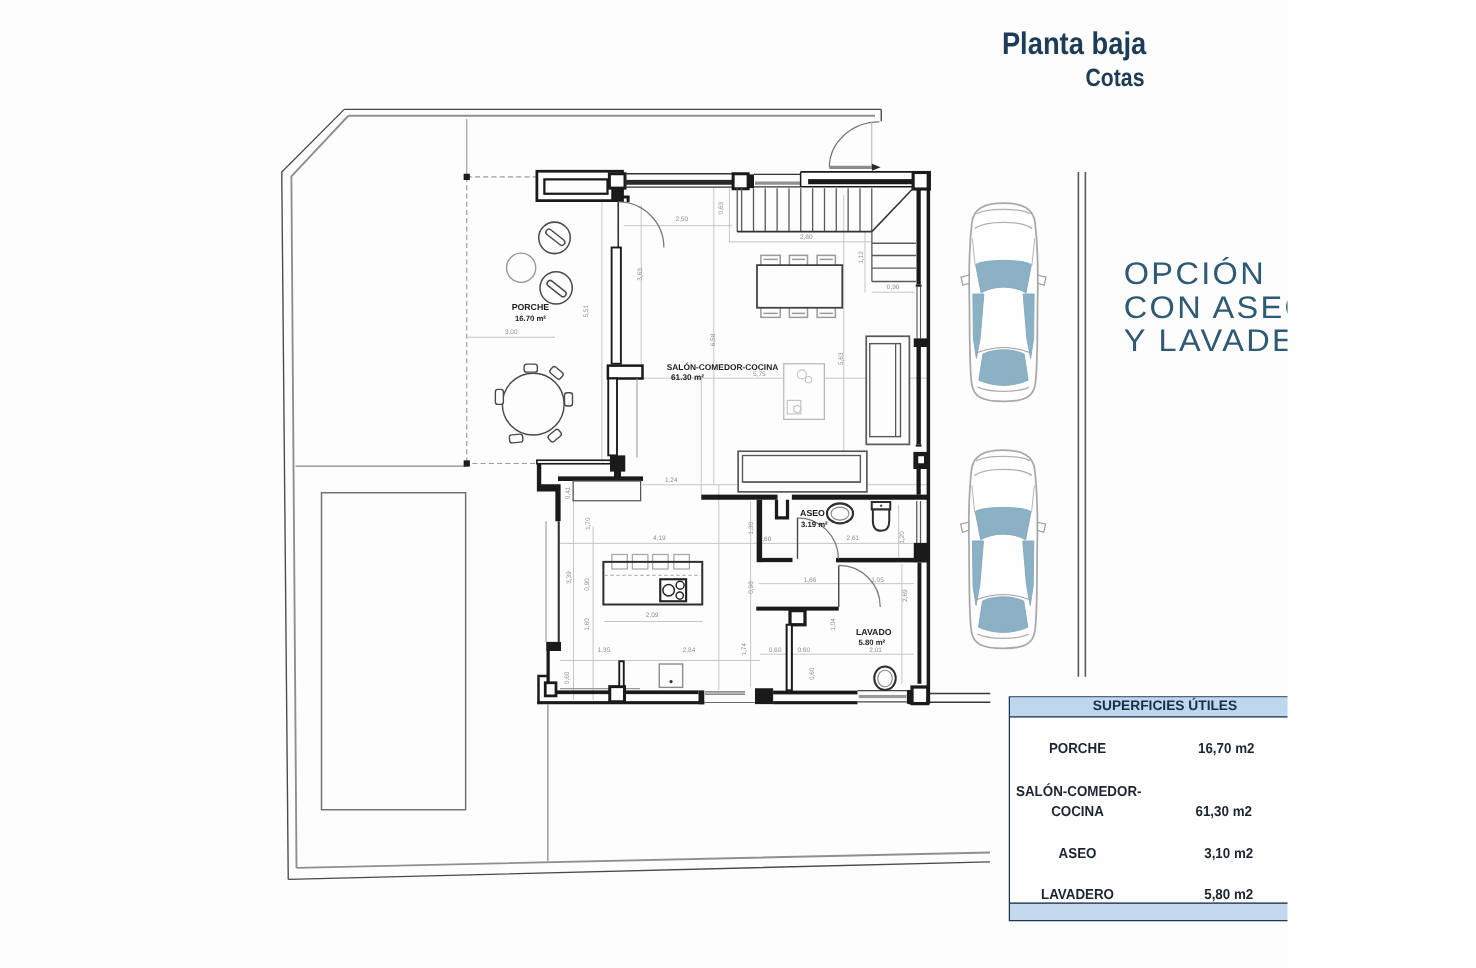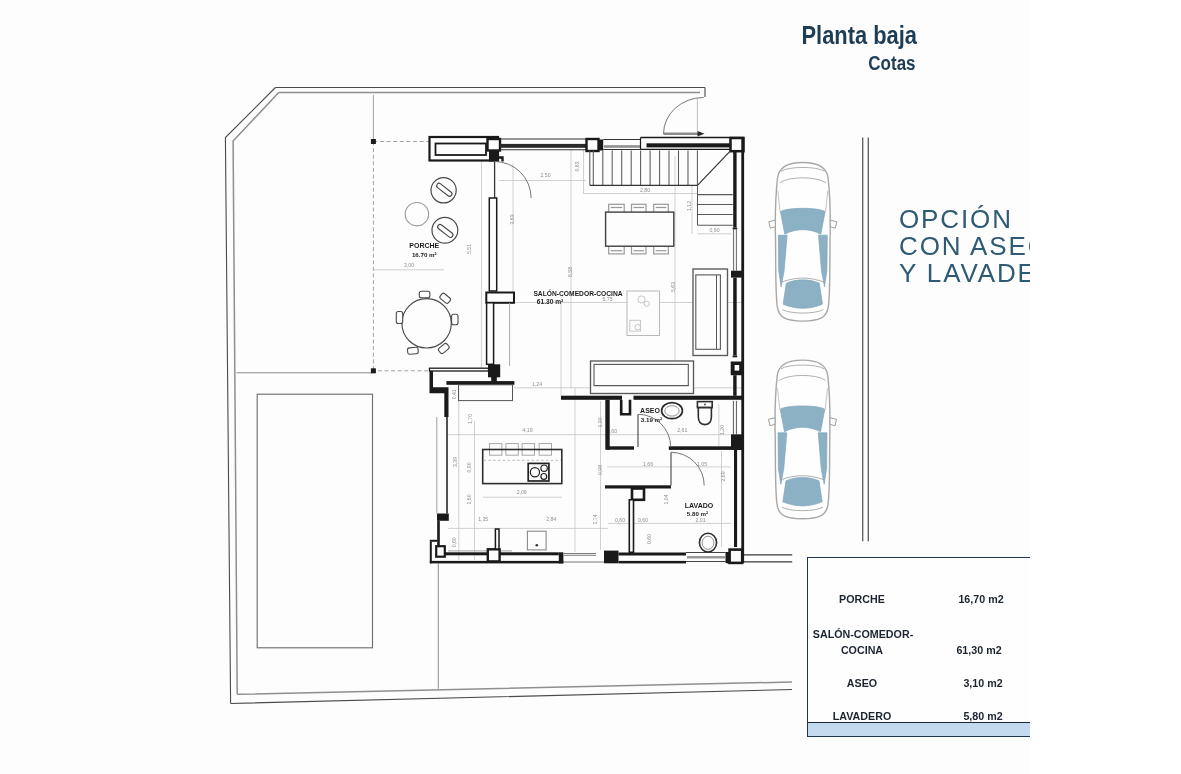--- a/index.html
+++ b/index.html
@@ -467,20 +467,21 @@
 </g>
 </svg>
 
 <div id="title">Planta baja</div>
 
 <div id="subtitle">Cotas</div>
 
 <div id="opcion">OPCIÓN<br>CON ASEO<br>Y LAVADERO</div>
 
 <div id="tablebox">
+<div class="hdr">SUPERFICIES ÚTILES</div>
 <div class="lbl" style="left:54px;top:41px;">PORCHE</div>
 <div class="val" style="left:173px;top:41px;">16,70 m2</div>
 <div class="lbl" style="left:55px;top:76px;">SALÓN-COMEDOR-</div>
 <div class="val" style="left:171px;top:92px;">61,30 m2</div>
 <div class="lbl" style="left:54px;top:92px;">COCINA</div>
 <div class="lbl" style="left:54px;top:125px;">ASEO</div>
 <div class="val" style="left:175px;top:125px;">3,10 m2</div>
 <div class="lbl" style="left:54px;top:158px;">LAVADERO</div>
 <div class="val" style="left:175px;top:158px;">5,80 m2</div>
 <div class="foot"></div>

